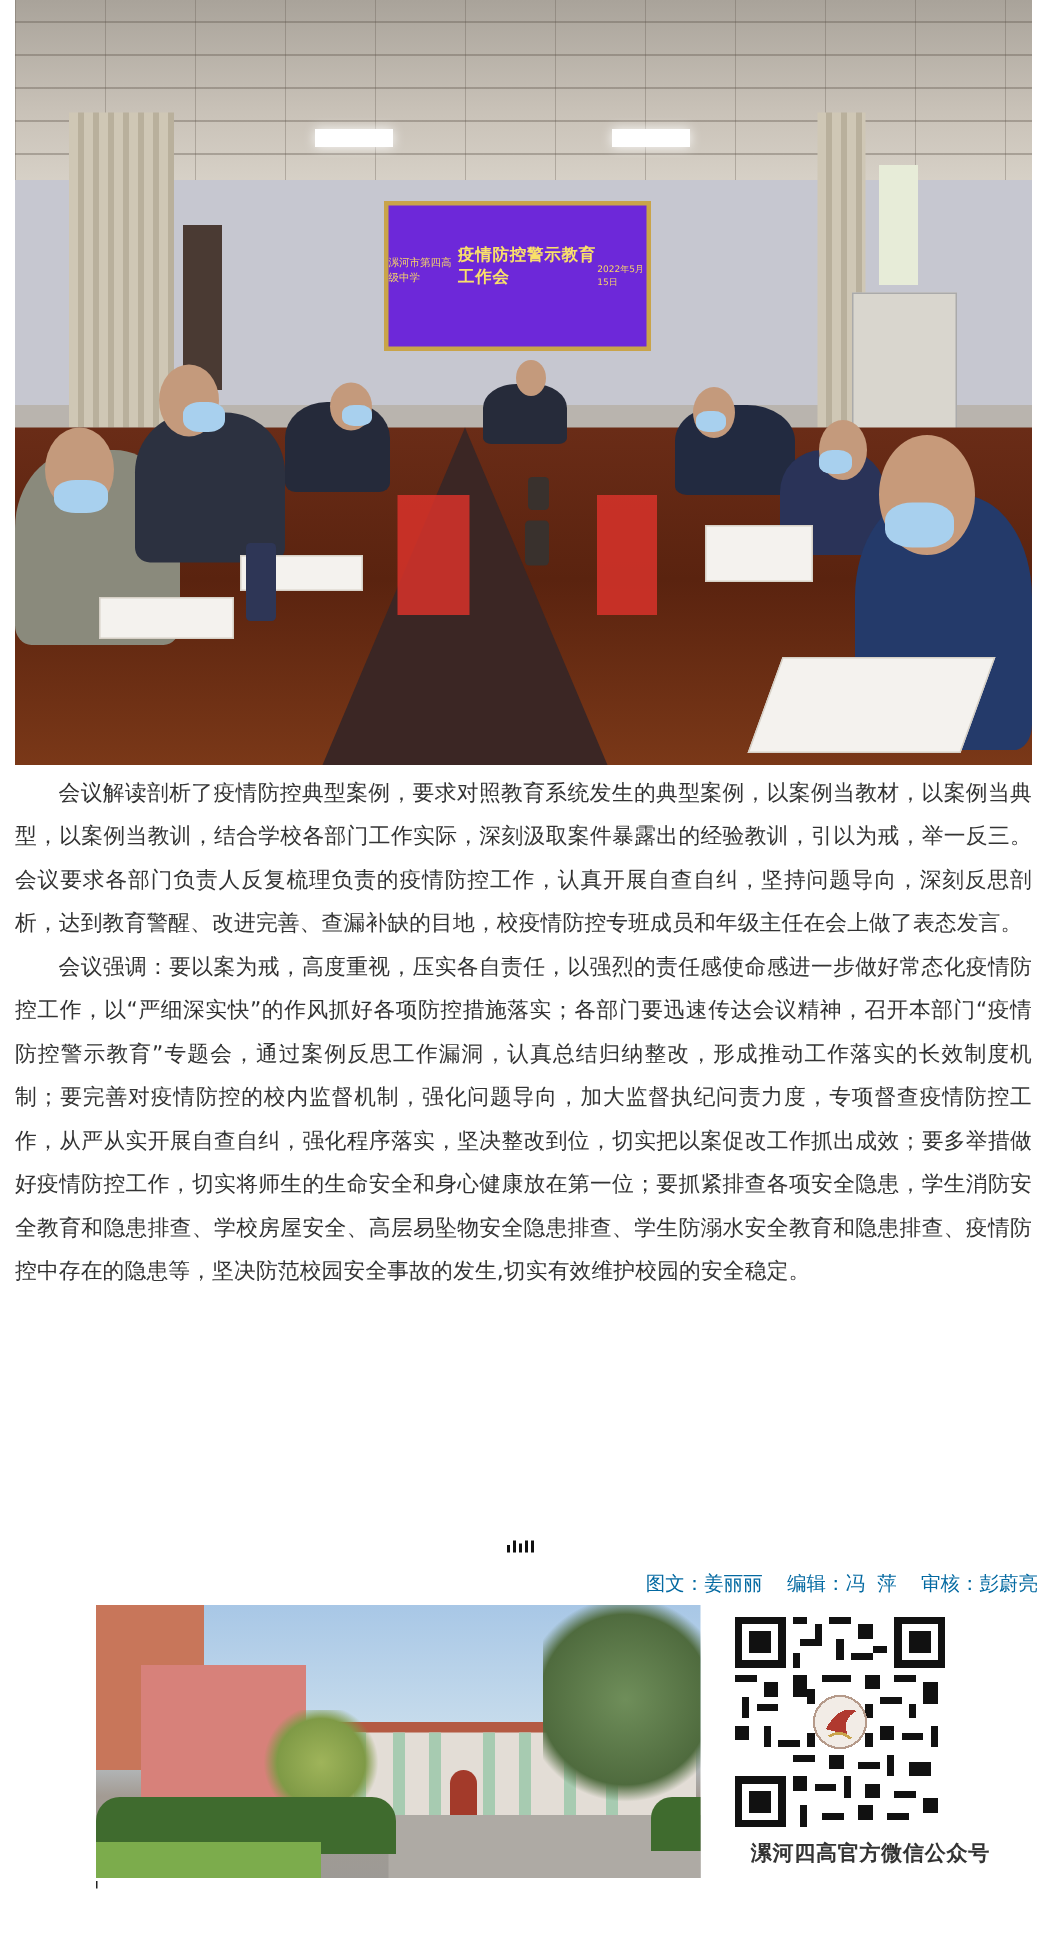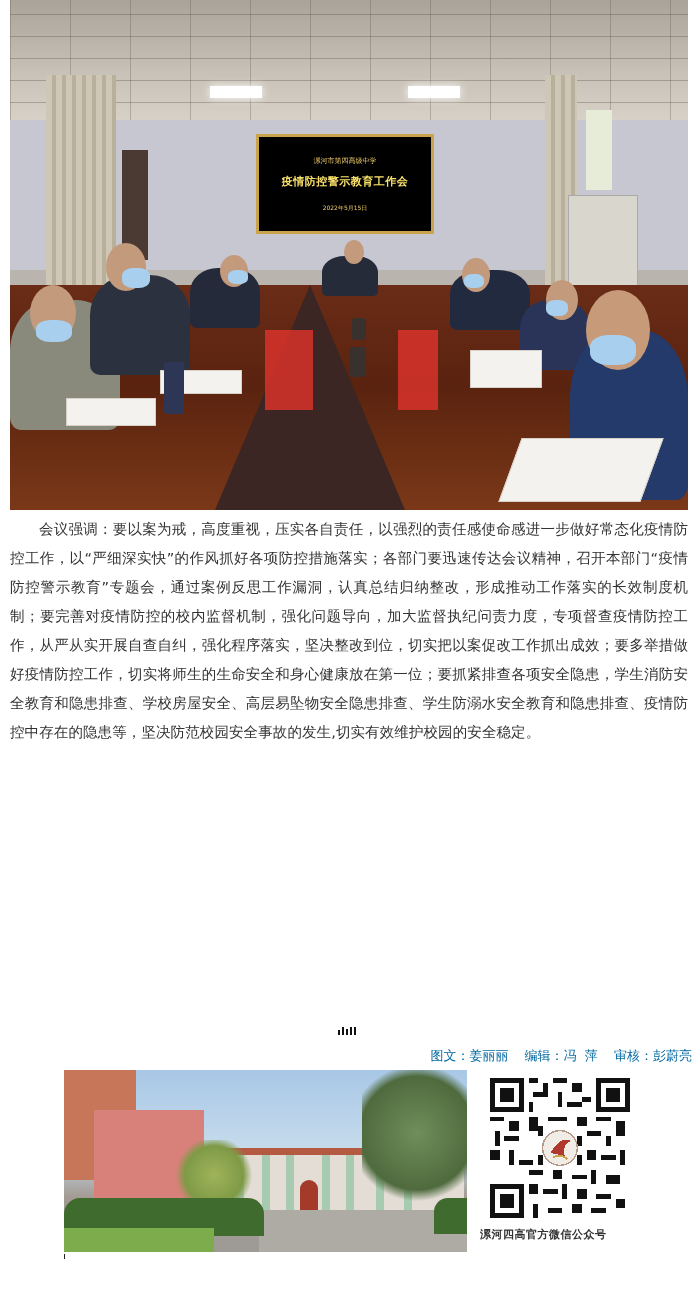--- a/index.html
+++ b/index.html
@@ -18,22 +18,22 @@
   .light { position: absolute; top: 86px; width: 52px; height: 12px; background: #ffffff;
            box-shadow: 0 0 8px rgba(255,255,255,.9); }
   .wall { position: absolute; left: 0; top: 120px; width: 100%; height: 150px; background: #c6c7d0; }
   .curtain { position: absolute; top: 75px; height: 210px; width: 70px;
              background: repeating-linear-gradient(90deg, #cfc7b5 0 6px, #b9b09c 6px 10px); }
   .door { position: absolute; left: 112px; top: 150px; width: 26px; height: 110px; background: #4a3a33; }
   .cabinet { position: absolute; left: 558px; top: 195px; width: 68px; height: 90px; background: #d9d6ce;
              border: 1px solid #aaa; }
   .window-r { position: absolute; left: 576px; top: 110px; width: 26px; height: 80px; background: #e7ecd8; }
   .banner { position: absolute; left: 246px; top: 134px; width: 178px; height: 100px;
-            background: #000000; border: 3px solid #c9a44a; box-sizing: border-box;
-            display: flex; flex-direction: column; align-items: center; justify-content: center; }
+            background: #6d28d9; border: 3px solid #c9a44a; box-sizing: border-box;
+            display: flex; flex-direction: row; align-items: center; justify-content: center; }
   .banner-school { font-size: 7px; color: #f5d36a; margin-bottom: 8px; }
   .banner-title  { font-size: 11px; font-weight: bold; color: #f9e06a; margin-bottom: 15px; letter-spacing: 0.5px; }
   .banner-date   { font-size: 6px; color: #f5d36a; }
   .table { position: absolute; left: 0; top: 285px; width: 100%; height: 225px;
            background: linear-gradient(180deg, #6a2c17 0%, #5a230f 45%, #7a3818 100%); }
   .table-runner { position: absolute; left: 205px; top: 285px; width: 0; height: 0;
            border-left: 95px solid transparent; border-right: 95px solid transparent;
            border-bottom: 225px solid #3b2624; transform: translateX(0); }
   .red-cloth-l { position: absolute; left: 255px; top: 330px; width: 48px; height: 80px; background: #d8322a; opacity: .85; }
   .red-cloth-r { position: absolute; left: 388px; top: 330px; width: 40px; height: 80px; background: #d8322a; opacity: .85; }
@@ -62,21 +62,21 @@
   .pillar { position: absolute; top: 85px; width: 8px; height: 55px; background: #a7cbb1; }
   .arch { position: absolute; left: 236px; top: 110px; width: 18px; height: 30px; background: #a33a2a; border-radius: 9px 9px 0 0; }
   .tree-r { position: absolute; left: 298px; top: 0; width: 110px; height: 140px; background: radial-gradient(circle at 50% 45%, #6f8e5a 0%, #4f6b3e 60%, rgba(79,107,62,0) 72%); }
   .tree-m { position: absolute; left: 110px; top: 70px; width: 80px; height: 70px; background: radial-gradient(circle, #9fb45a 0%, #7f9a46 55%, rgba(127,154,70,0) 72%); }
   .hedge { position: absolute; left: 0; top: 128px; width: 200px; height: 38px; background: #3f6b2e; border-radius: 16px 16px 0 0; }
   .hedge-r { position: absolute; left: 370px; top: 128px; width: 40px; height: 36px; background: #3f6b2e; border-radius: 14px 0 0 0; }
   .lawn { position: absolute; left: 0; top: 158px; width: 150px; height: 24px; background: #7cac4c; }
   .plaza { position: absolute; left: 195px; top: 140px; width: 210px; height: 42px; background: #aeaaa4; }
   .qr-wrap { position: absolute; left: 416px; top: 0; width: 185px; height: 182px; }
   .qr { position: absolute; left: 10px; top: 8px; width: 140px; height: 140px; background: #fff; }
-  .qr-label { position: absolute; left: 0; top: 157px; width: 180px; text-align: left; font-size: 11px; font-weight: bold; color: #333; letter-spacing: 0.5px; }
+  .qr-label { position: absolute; left: 0; top: 157px; width: 180px; text-align: right; font-size: 14px; font-weight: bold; color: #333; letter-spacing: 0.5px; }
   .cursor-mark { position: absolute; left: 64px; top: 1254px; width: 1px; height: 5px; background: #222; }
 </style>
 </head>
 <body>
 
 <div class="photo-top">
   <div class="ceiling">
       <div class="ceiling-grid"></div>
     </div>
   <div class="light" style="left:200px"></div>
@@ -129,20 +129,21 @@
   <div class="paper" style="left:56px;top:398px;width:88px;height:26px"></div>
   <div class="paper" style="left:500px;top:438px;width:140px;height:62px;transform:skewX(-20deg)"></div>
   <div class="paper" style="left:460px;top:350px;width:70px;height:36px"></div>
   <div class="paper" style="left:150px;top:370px;width:80px;height:22px"></div>
   <div class="cup" style="left:154px;top:362px;width:20px;height:52px;background:#2e3656"></div>
   <div class="cup" style="left:342px;top:318px;width:14px;height:22px"></div>
   <div class="cup" style="left:340px;top:347px;width:16px;height:30px"></div>
 </div>
 
 <div class="article">
+  <p class="para">会议解读剖析了疫情防控典型案例，要求对照教育系统发生的典型案例，以案例当教材，以案例当典型，以案例当教训，结合学校各部门工作实际，深刻汲取案件暴露出的经验教训，引以为戒，举一反三。会议要求各部门负责人反复梳理负责的疫情防控工作，认真开展自查自纠，坚持问题导向，深刻反思剖析，达到教育警醒、改进完善、查漏补缺的目地，校疫情防控专班成员和年级主任在会上做了表态发言。</p>
   <p class="para">会议强调：要以案为戒，高度重视，压实各自责任，以强烈的责任感使命感进一步做好常态化疫情防控工作，以“严细深实快”的作风抓好各项防控措施落实；各部门要迅速传达会议精神，召开本部门“疫情防控警示教育”专题会，通过案例反思工作漏洞，认真总结归纳整改，形成推动工作落实的长效制度机制；要完善对疫情防控的校内监督机制，强化问题导向，加大监督执纪问责力度，专项督查疫情防控工作，从严从实开展自查自纠，强化程序落实，坚决整改到位，切实把以案促改工作抓出成效；要多举措做好疫情防控工作，切实将师生的生命安全和身心健康放在第一位；要抓紧排查各项安全隐患，学生消防安全教育和隐患排查、学校房屋安全、高层易坠物安全隐患排查、学生防溺水安全教育和隐患排查、疫情防控中存在的隐患等，坚决防范校园安全事故的发生,切实有效维护校园的安全稳定。</p>
 </div>
 
 <div class="divider-glyph">
   <span style="height:5px"></span>
     <span style="height:8px"></span>
     <span style="height:6px"></span>
     <span style="height:8px"></span>
     <span style="height:8px"></span>
 </div>

